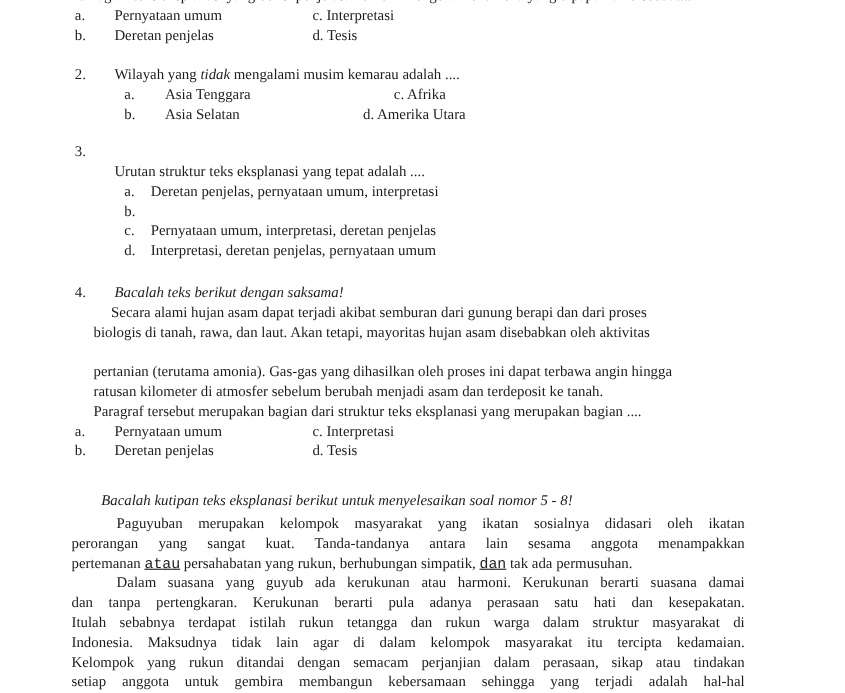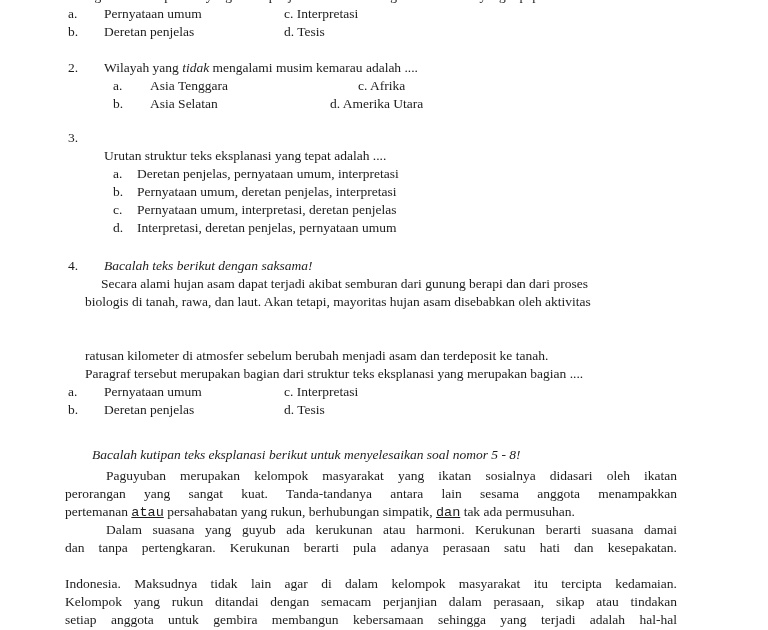--- a/index.html
+++ b/index.html
@@ -49,44 +49,45 @@
   <div class="line" style="left:330px;top:77px;margin-left:28px;">c. Afrika</div>
   <div class="line" style="left:113px;top:95px;">b.</div>
   <div class="line" style="left:150px;top:95px;">Asia Selatan</div>
   <div class="line" style="left:330px;top:95px;">d. Amerika Utara</div>
 
   <div class="line" style="left:68px;top:129px;">3.</div>
   <div class="line" style="left:104px;top:147px;">Urutan struktur teks eksplanasi yang tepat adalah ....</div>
   <div class="line" style="left:113px;top:165px;">a.</div>
   <div class="line" style="left:137px;top:165px;">Deretan penjelas, pernyataan umum, interpretasi</div>
   <div class="line" style="left:113px;top:183px;">b.</div>
-  <div class="line" style="left:137px;top:183px;">Pernyataan umum, deretan penjelas, interpretasi</div>
   <div class="line" style="left:113px;top:201px;">c.</div>
   <div class="line" style="left:137px;top:201px;">Pernyataan umum, interpretasi, deretan penjelas</div>
   <div class="line" style="left:113px;top:219px;">d.</div>
   <div class="line" style="left:137px;top:219px;">Interpretasi, deretan penjelas, pernyataan umum</div>
 
   <div class="line" style="left:68px;top:257px;">4.</div>
   <div class="line it" style="left:104px;top:257px;">Bacalah teks berikut dengan saksama!</div>
   <div class="line" style="left:85px;top:275px;margin-left:16px;">Secara alami hujan asam dapat terjadi akibat semburan dari gunung berapi dan dari proses</div>
   <div class="line" style="left:85px;top:293px;">biologis di tanah, rawa, dan laut. Akan tetapi, mayoritas hujan asam disebabkan oleh aktivitas</div>
+  <div class="line" style="left:85px;top:329px;">pertanian (terutama amonia). Gas-gas yang dihasilkan oleh proses ini dapat terbawa angin hingga</div>
   <div class="line" style="left:85px;top:347px;">ratusan kilometer di atmosfer sebelum berubah menjadi asam dan terdeposit ke tanah.</div>
   <div class="line" style="left:85px;top:365px;">Paragraf tersebut merupakan bagian dari struktur teks eksplanasi yang merupakan bagian ....</div>
   <div class="line" style="left:68px;top:383px;">a.</div>
   <div class="line" style="left:104px;top:383px;">Pernyataan umum</div>
   <div class="line" style="left:284px;top:383px;">c. Interpretasi</div>
   <div class="line" style="left:68px;top:401px;">b.</div>
   <div class="line" style="left:104px;top:401px;">Deretan penjelas</div>
   <div class="line" style="left:284px;top:401px;">d. Tesis</div>
 
   <div class="line it" style="left:92px;top:446px;">Bacalah kutipan teks eksplanasi berikut untuk menyelesaikan soal nomor 5 - 8!</div>
 
   <div class="pline just indent" style="top:467px;">Paguyuban merupakan kelompok masyarakat yang ikatan sosialnya didasari oleh ikatan</div>
   <div class="pline just" style="top:485px;">perorangan yang sangat kuat. Tanda-tandanya antara lain sesama anggota menampakkan</div>
   <div class="pline" style="top:503px;"><span>pertemanan </span><span class="u">atau</span><span> persahabatan yang rukun, berhubungan simpatik, </span><span class="u">dan</span><span> tak ada permusuhan.</span></div>
 
   <div class="pline just indent" style="top:521px;">Dalam suasana yang guyub ada kerukunan atau harmoni. Kerukunan berarti suasana damai</div>
   <div class="pline just" style="top:539px;">dan tanpa pertengkaran. Kerukunan berarti pula adanya perasaan satu hati dan kesepakatan.</div>
+  <div class="pline just" style="top:557px;">Itulah sebabnya terdapat istilah rukun tetangga dan rukun warga dalam struktur masyarakat di</div>
   <div class="pline just" style="top:575px;">Indonesia. Maksudnya tidak lain agar di dalam kelompok masyarakat itu tercipta kedamaian.</div>
   <div class="pline just" style="top:593px;">Kelompok yang rukun ditandai dengan semacam perjanjian dalam perasaan, sikap atau tindakan</div>
   <div class="pline just" style="top:611px;">setiap anggota untuk gembira membangun kebersamaan sehingga yang terjadi adalah hal-hal</div>
 
 </div>
 
 </body></html>

